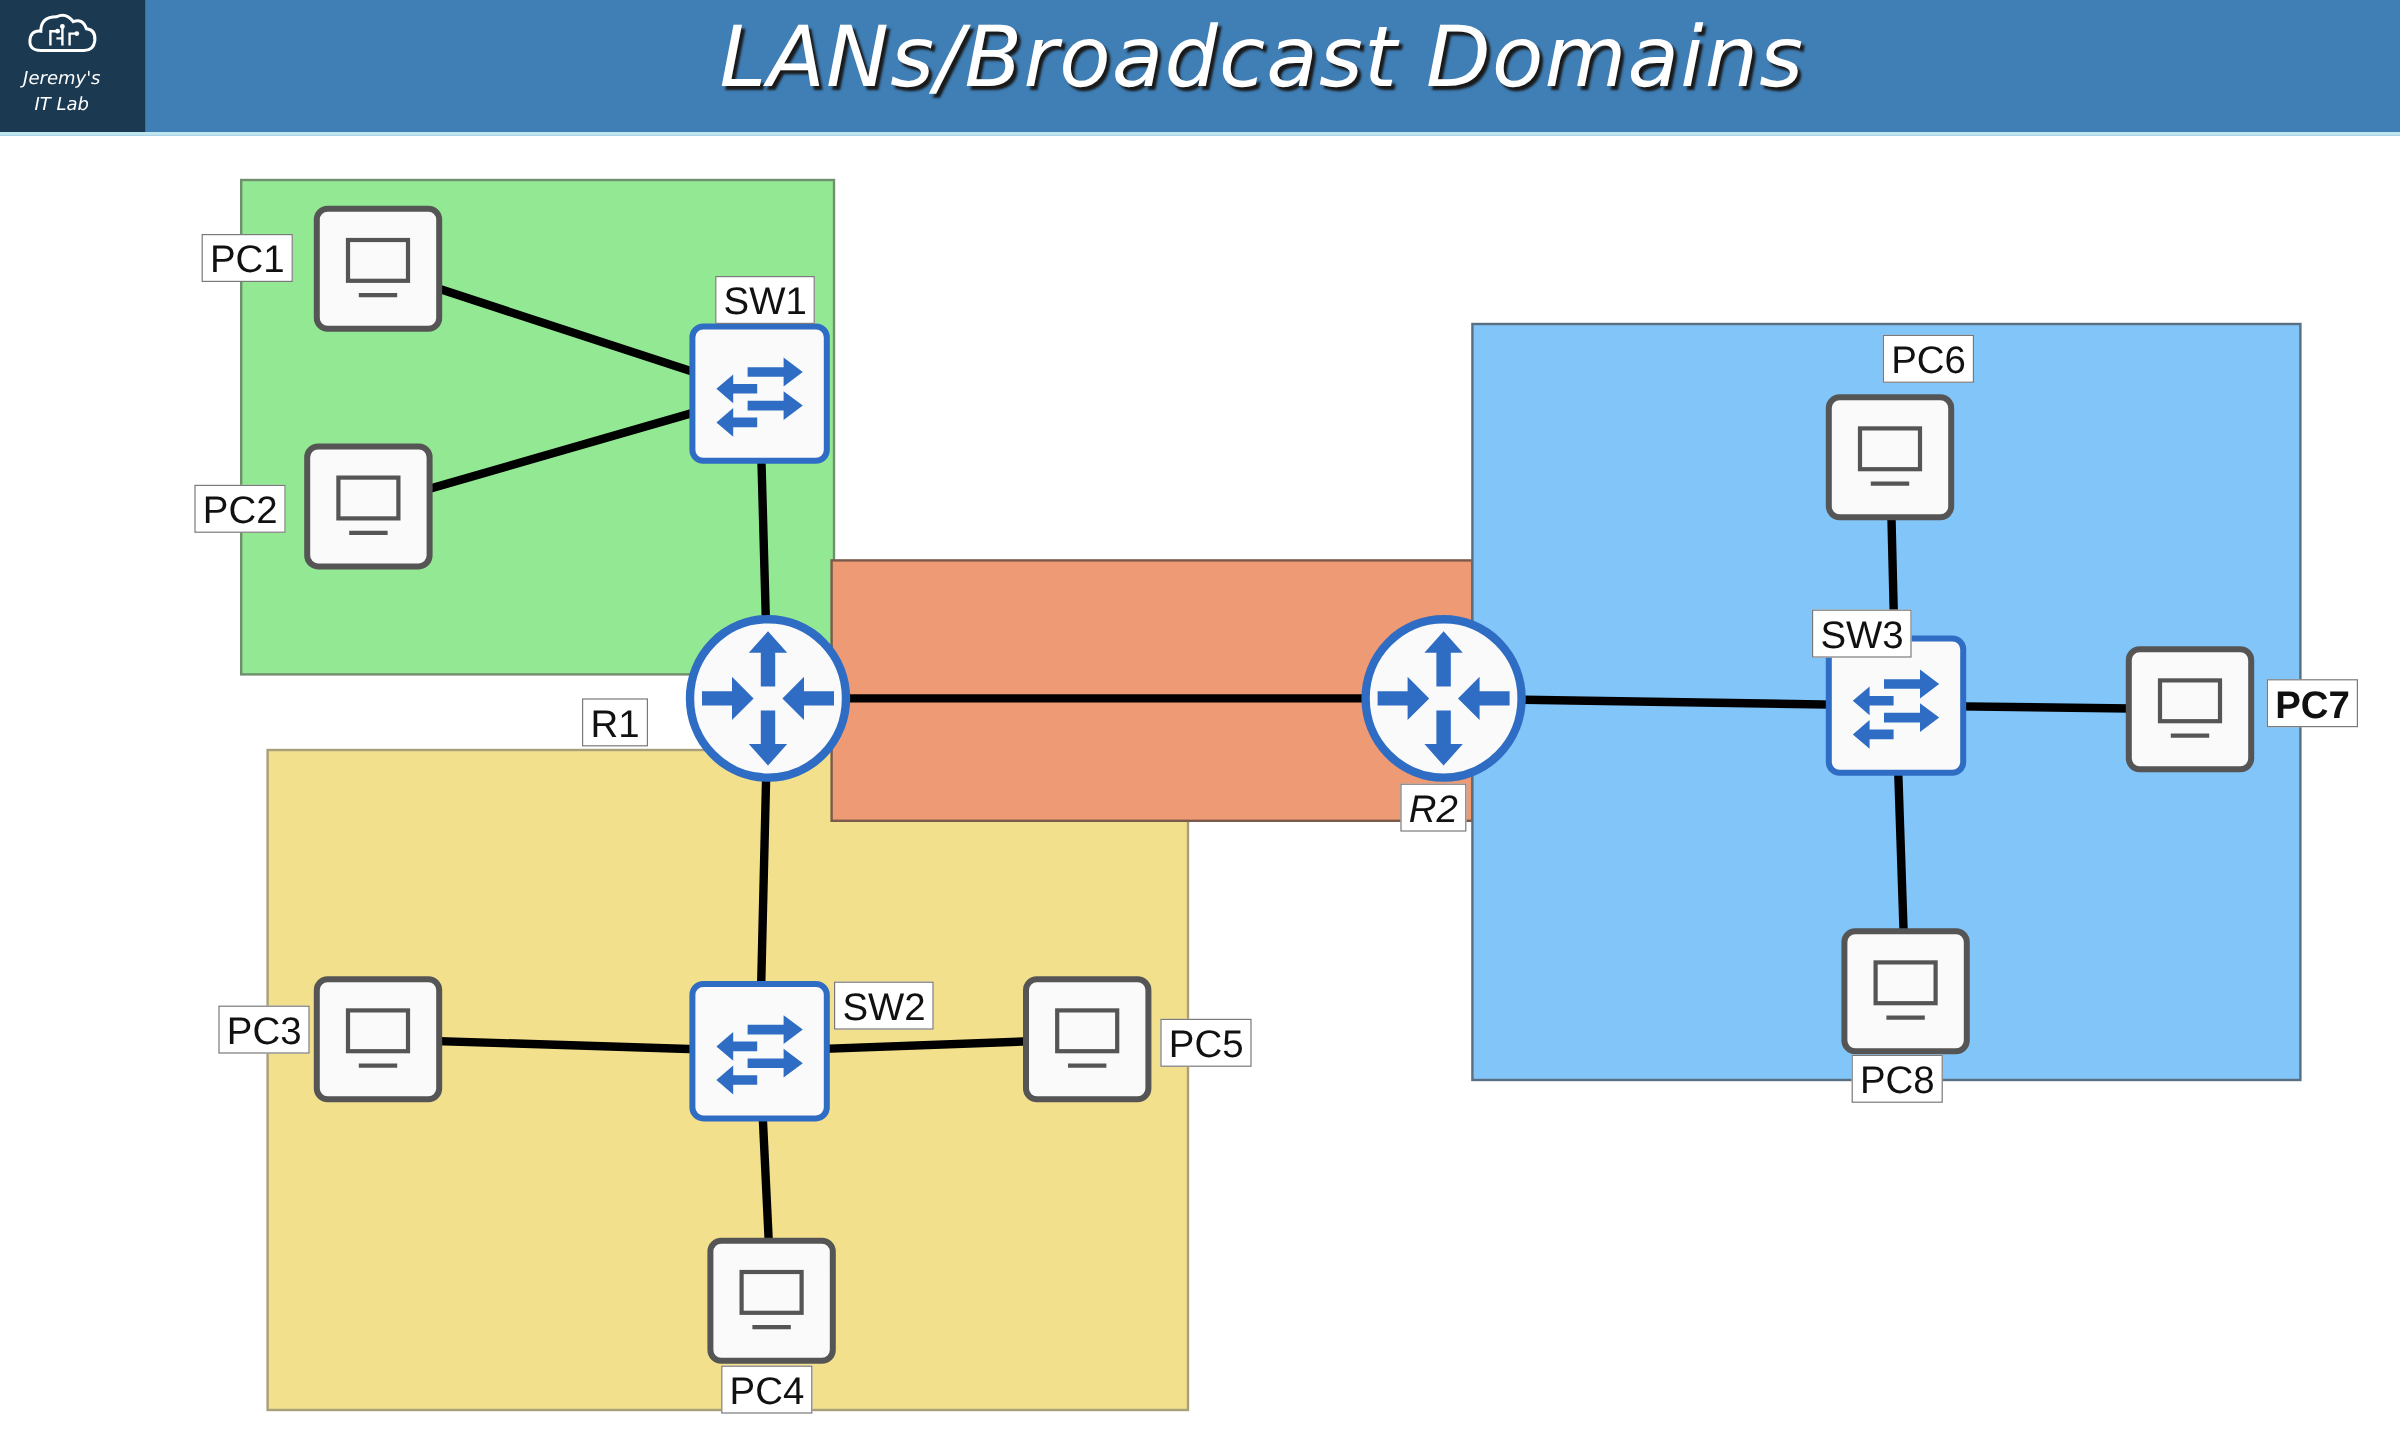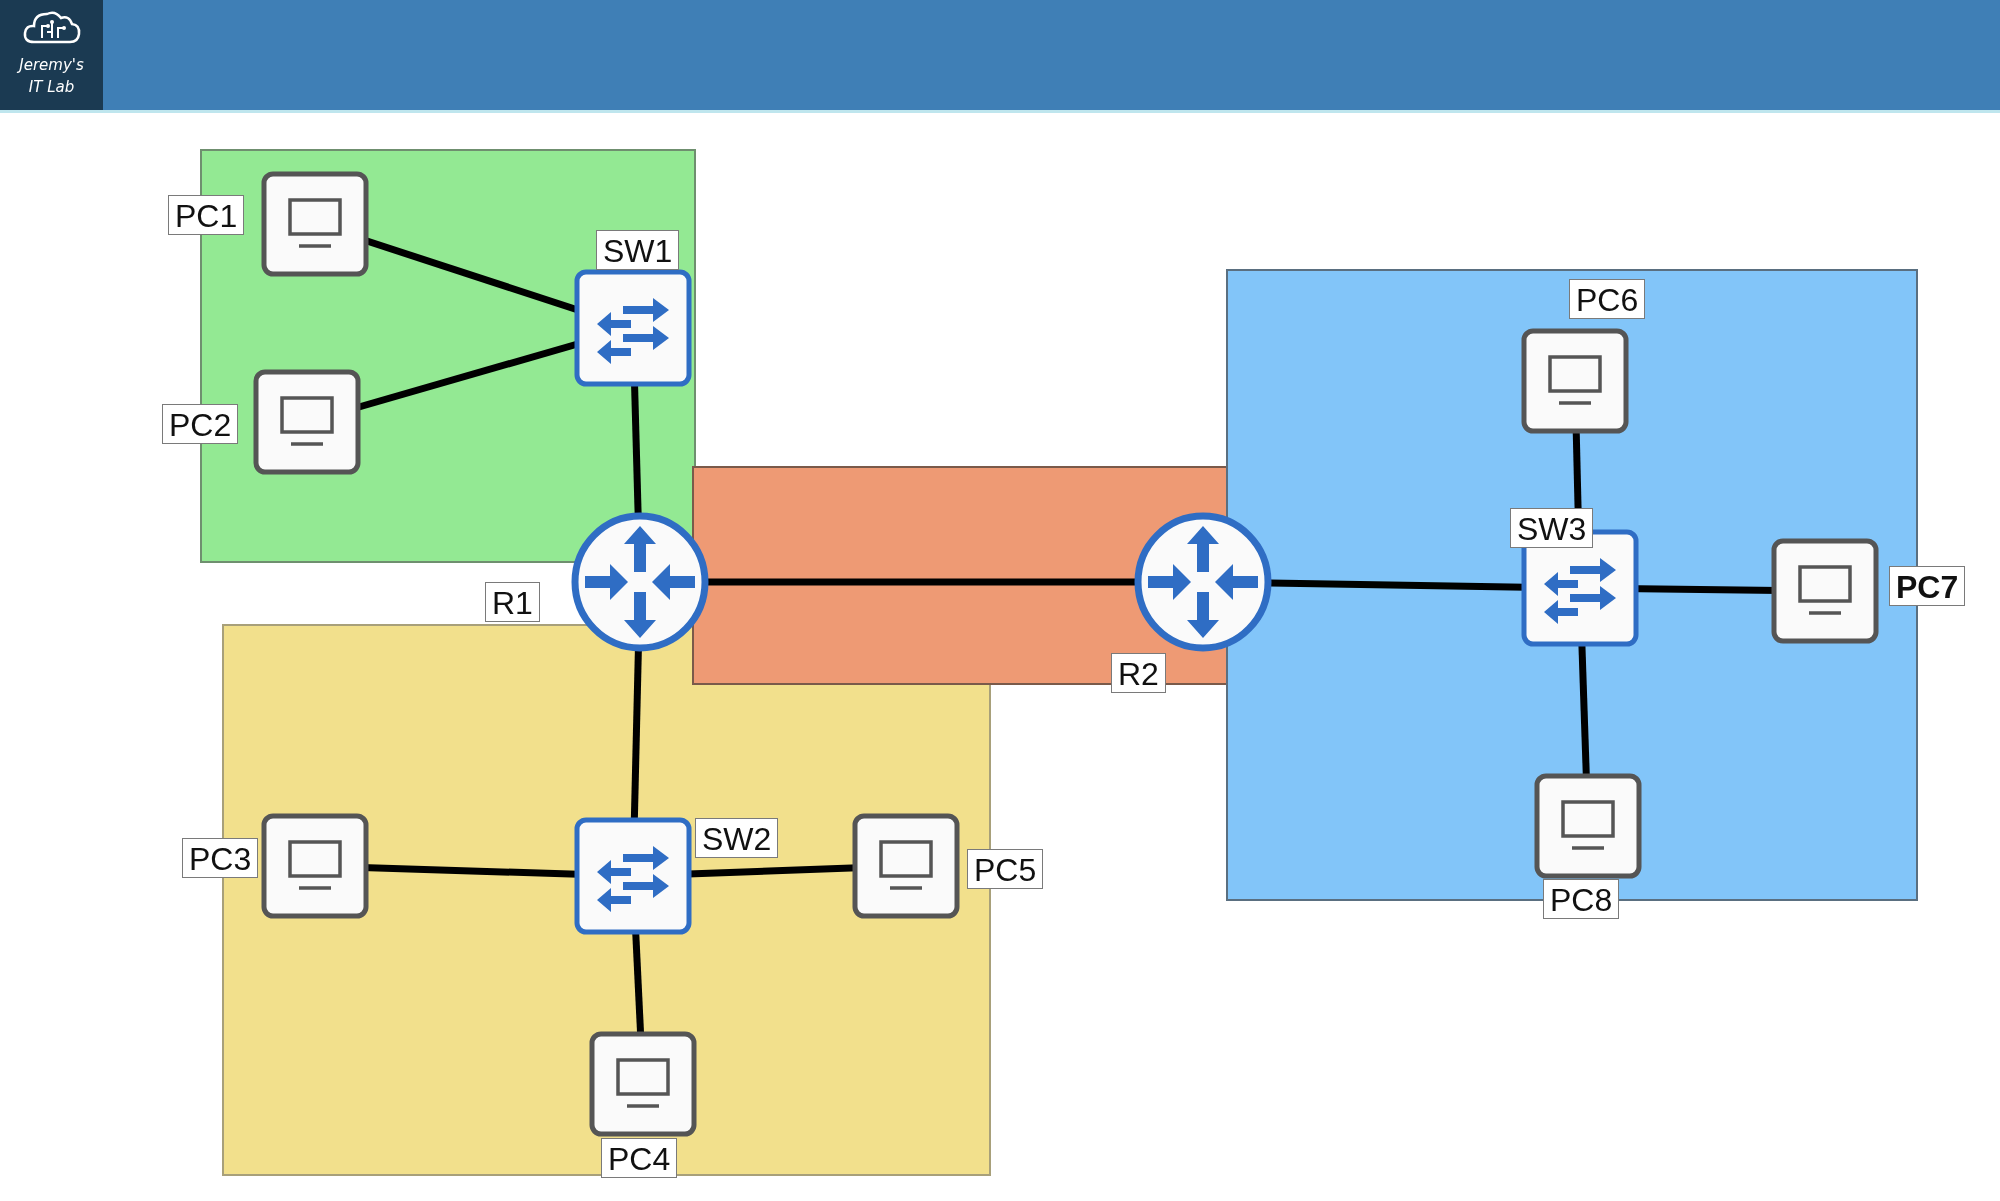--- a/index.html
+++ b/index.html
@@ -1,18 +1,18 @@
 <!DOCTYPE html>
 <html><head>
 <meta charset="utf-8">
 <style>
   html, body { margin:0; padding:0; }
   body { width:2000px; height:1201px; background:#ffffff; position:relative; overflow:hidden; font-family:"Liberation Sans", sans-serif; }
   #header { position:absolute; left:0; top:0; width:2000px; height:110px; background:#3f7fb6; border-bottom:3px solid #bfe6ee; }
-  #logo { position:absolute; left:0; top:0; width:103px; height:110px; background:#1b3a52; color:#fff; text-align:center; }
+  #logo { position:absolute; left:0; top:0; width:121px; height:110px; background:#1b3a52; color:#fff; text-align:center; }
   #logo .cloud { position:absolute; left:22px; top:8px; width:60px; height:40px; }
   #logo .lt { position:absolute; left:0; width:103px; font-family:"DejaVu Sans", sans-serif; font-style:italic; font-size:15px; line-height:18px; color:#fff; }
   #title { position:absolute; left:103px; right:0; top:8px; text-align:center; font-family:"DejaVu Sans", sans-serif; font-style:italic; font-size:70px; line-height:80px; color:#ffffff; text-shadow:3px 3px 2px #1a1a1a; letter-spacing:1px; }
   svg#diagram { position:absolute; left:0; top:0; }
   .lbl { position:absolute; height:40px; background:#fff; border:1.5px solid #7a7a7a; font-size:32px; line-height:40px; text-align:center; color:#111; box-sizing:border-box; padding:0 6px; }
 </style>
 </head>
 <body>
 
 <div id="header">
@@ -20,20 +20,21 @@
     <svg class="cloud" viewBox="0 0 60 40">
       <path d="M12 34 Q2 34 3 25 Q4 17 12 18 Q12 6 25 6 Q33 2 39 10 Q47 7 50 16 Q58 17 57 26 Q56 34 48 34 Z" fill="none" stroke="#fff" stroke-width="2.5"></path>
       <path d="M20 30 V18 H26 M30 30 V14 M36 30 V20 H42 M25 24 H31" fill="none" stroke="#fff" stroke-width="2"></path>
       <circle cx="26" cy="18" r="2" fill="#fff"></circle>
         <circle cx="30" cy="14" r="2" fill="#fff"></circle>
         <circle cx="42" cy="20" r="2" fill="#fff"></circle>
     </svg>
     <div class="lt" style="top:56px;">Jeremy's</div>
     <div class="lt" style="top:78px;">IT Lab</div>
   </div>
+  <div id="title">LANs/Broadcast Domains</div>
 </div>
 
 <svg id="diagram" width="2000" height="1201">
   <defs>
     <g id="pc-glyph">
       <rect x="-51" y="-50" width="102" height="100" rx="9" fill="#fafafa" stroke="#555" stroke-width="5"></rect>
       <rect x="-25" y="-24" width="50" height="34" fill="none" stroke="#555" stroke-width="3.5"></rect>
       <line x1="-16" y1="22" x2="16" y2="22" stroke="#555" stroke-width="3.5"></line>
     </g>
     <g id="switch-glyph">
@@ -98,14 +99,14 @@
     <div class="lbl" style="left: 182px; top: 838px;">PC3</div>
     <div class="lbl" style="left: 601px; top: 1138px;">PC4</div>
     <div class="lbl" style="left: 967px; top: 849px;">PC5</div>
     <div class="lbl" style="left: 1537px; top: 279px; margin-left: 32px;">PC6</div>
     <div class="lbl" style="left: 1889px; top: 566px; font-weight: bold;">PC7</div>
     <div class="lbl" style="left: 1543px; top: 879px;">PC8</div>
     <div class="lbl" style="left: 596px; top: 230px;">SW1</div>
     <div class="lbl" style="left: 695px; top: 818px;">SW2</div>
     <div class="lbl" style="left: 1473px; top: 508px; margin-left: 37px;">SW3</div>
     <div class="lbl" style="left: 485px; top: 582px;">R1</div>
-    <div class="lbl" style="left: 1111px; top: 653px;">R2</div>
+    <div class="lbl" style="left: 1167px; top: 653px; font-style: italic;">R2</div>
   </div>
 
 </body></html>

